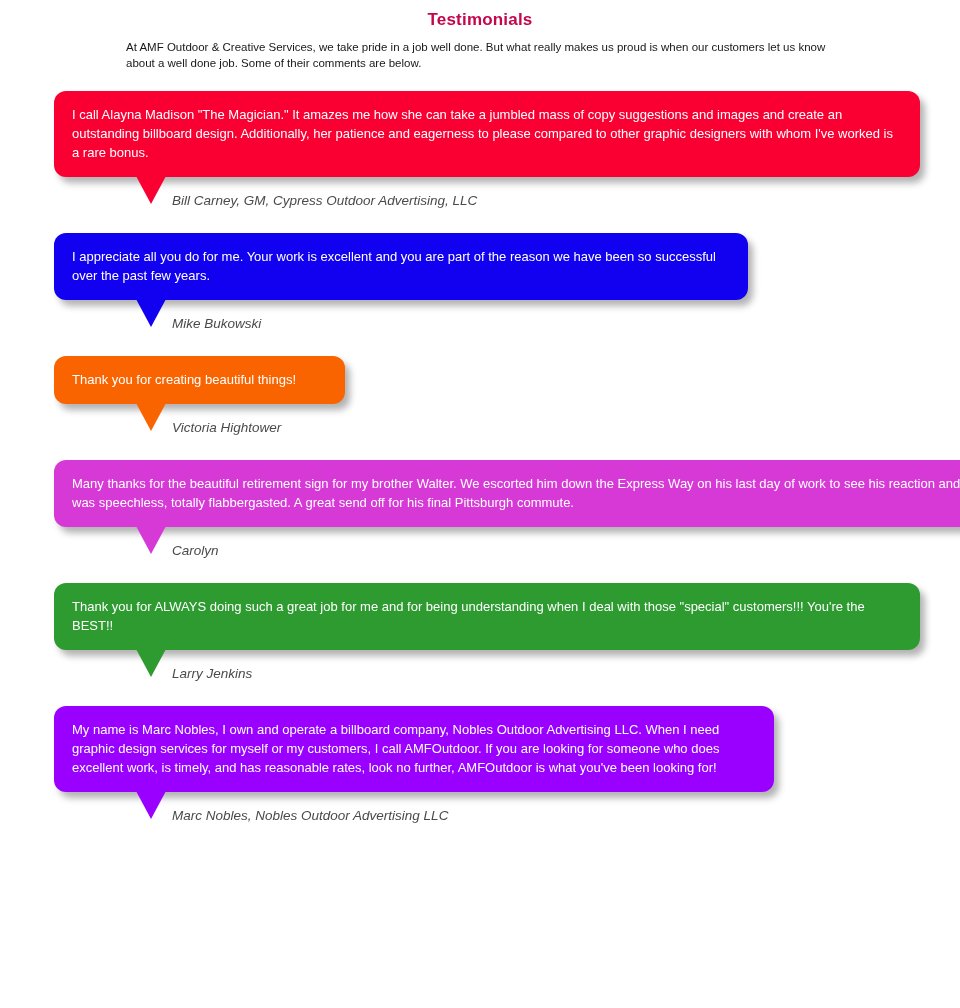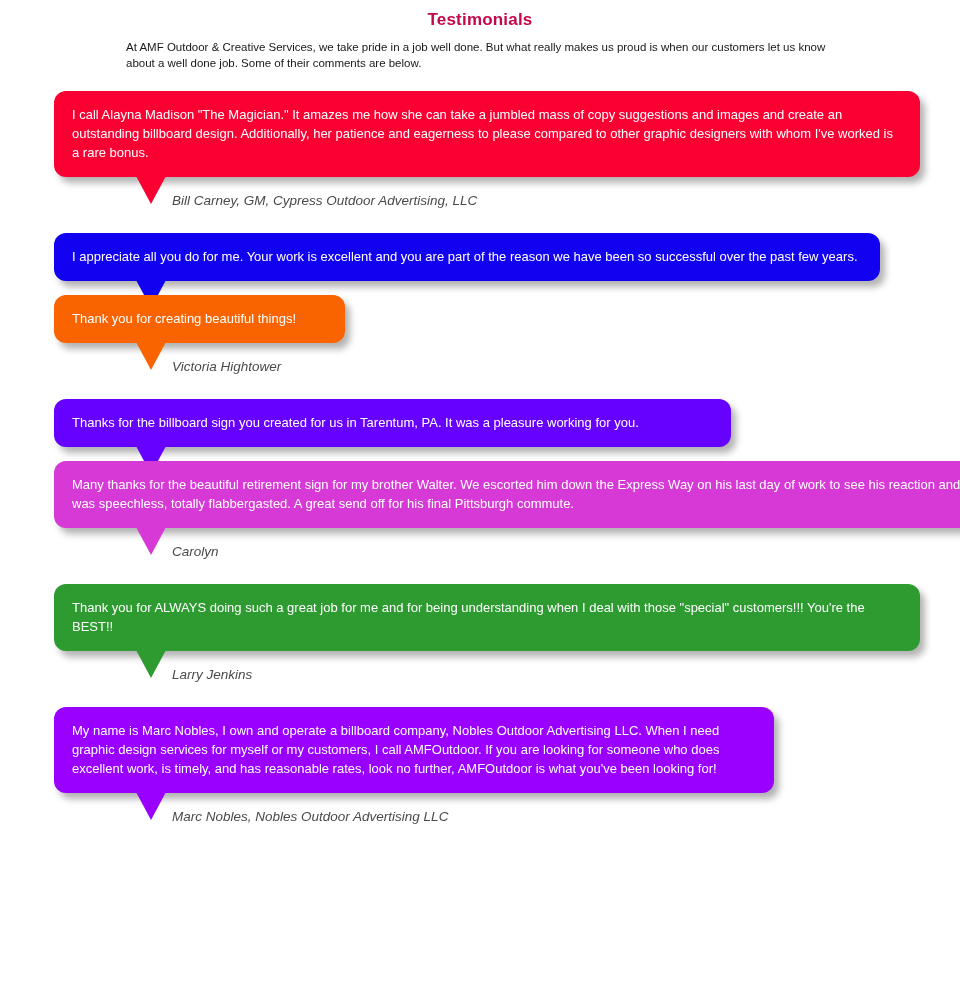--- a/index.html
+++ b/index.html
@@ -109,37 +109,34 @@
 <ul class="testimonials" id="testimonial-list">
 
 <li class="testimonial t0">
       <div class="bubble" style="background: rgb(250, 0, 50); color: rgb(250, 0, 50); width: 866px;">
         <p style="color: rgb(255, 255, 255);">I call Alayna Madison "The Magician."  It amazes me how she can take a jumbled mass of copy suggestions and images and create an outstanding billboard design. Additionally, her patience and eagerness to please compared to other graphic designers with whom I've worked is a rare bonus.</p>
         <span class="tail"></span>
       </div>
       <div class="attrib-row"><span class="attrib" style="color: rgb(74, 74, 74);">Bill Carney, GM, Cypress Outdoor Advertising, LLC</span></div>
     </li>
     <li class="testimonial t1">
-      <div class="bubble" style="background: rgb(18, 0, 240); color: rgb(18, 0, 240); width: 826px;">
+      <div class="bubble" style="background: rgb(18, 0, 240); color: rgb(18, 0, 240); width: 694px;">
         <p style="color: rgb(255, 255, 255);">I appreciate all you do for me. Your work is excellent and you are part of the reason we have been so successful over the past few years.</p>
         <span class="tail"></span>
       </div>
+      <div class="attrib-row"><span class="attrib" style="color: rgb(74, 74, 74);">Mike Bukowski</span></div>
     </li>
     <li class="testimonial t2">
       <div class="bubble" style="background: rgb(250, 100, 0); color: rgb(250, 100, 0); width: 291px;">
         <p style="color: rgb(255, 255, 255);">Thank you for creating beautiful things!</p>
         <span class="tail"></span>
       </div>
       <div class="attrib-row"><span class="attrib" style="color: rgb(74, 74, 74);">Victoria Hightower</span></div>
     </li>
     <li class="testimonial t3">
-      <div class="bubble" style="background: rgb(102, 0, 255); color: rgb(102, 0, 255); width: 677px;">
-        <p style="color: rgb(255, 255, 255);">Thanks for the billboard sign you created for us in Tarentum, PA. It was a pleasure working for you.</p>
-        <span class="tail"></span>
-      </div>
     </li>
     <li class="testimonial t4">
       <div class="bubble" style="background: rgb(214, 57, 214); color: rgb(214, 57, 214); width: 949px;">
         <p style="color: rgb(255, 255, 255);">Many thanks for the beautiful retirement sign for my brother Walter. We escorted him down the Express Way on his last day of work to see his reaction and he was speechless, totally flabbergasted. A great send off for his final Pittsburgh commute.</p>
         <span class="tail"></span>
       </div>
       <div class="attrib-row"><span class="attrib" style="color: rgb(74, 74, 74);">Carolyn</span></div>
     </li>
     <li class="testimonial t5">
       <div class="bubble" style="background: rgb(46, 155, 49); color: rgb(46, 155, 49); width: 866px;">

